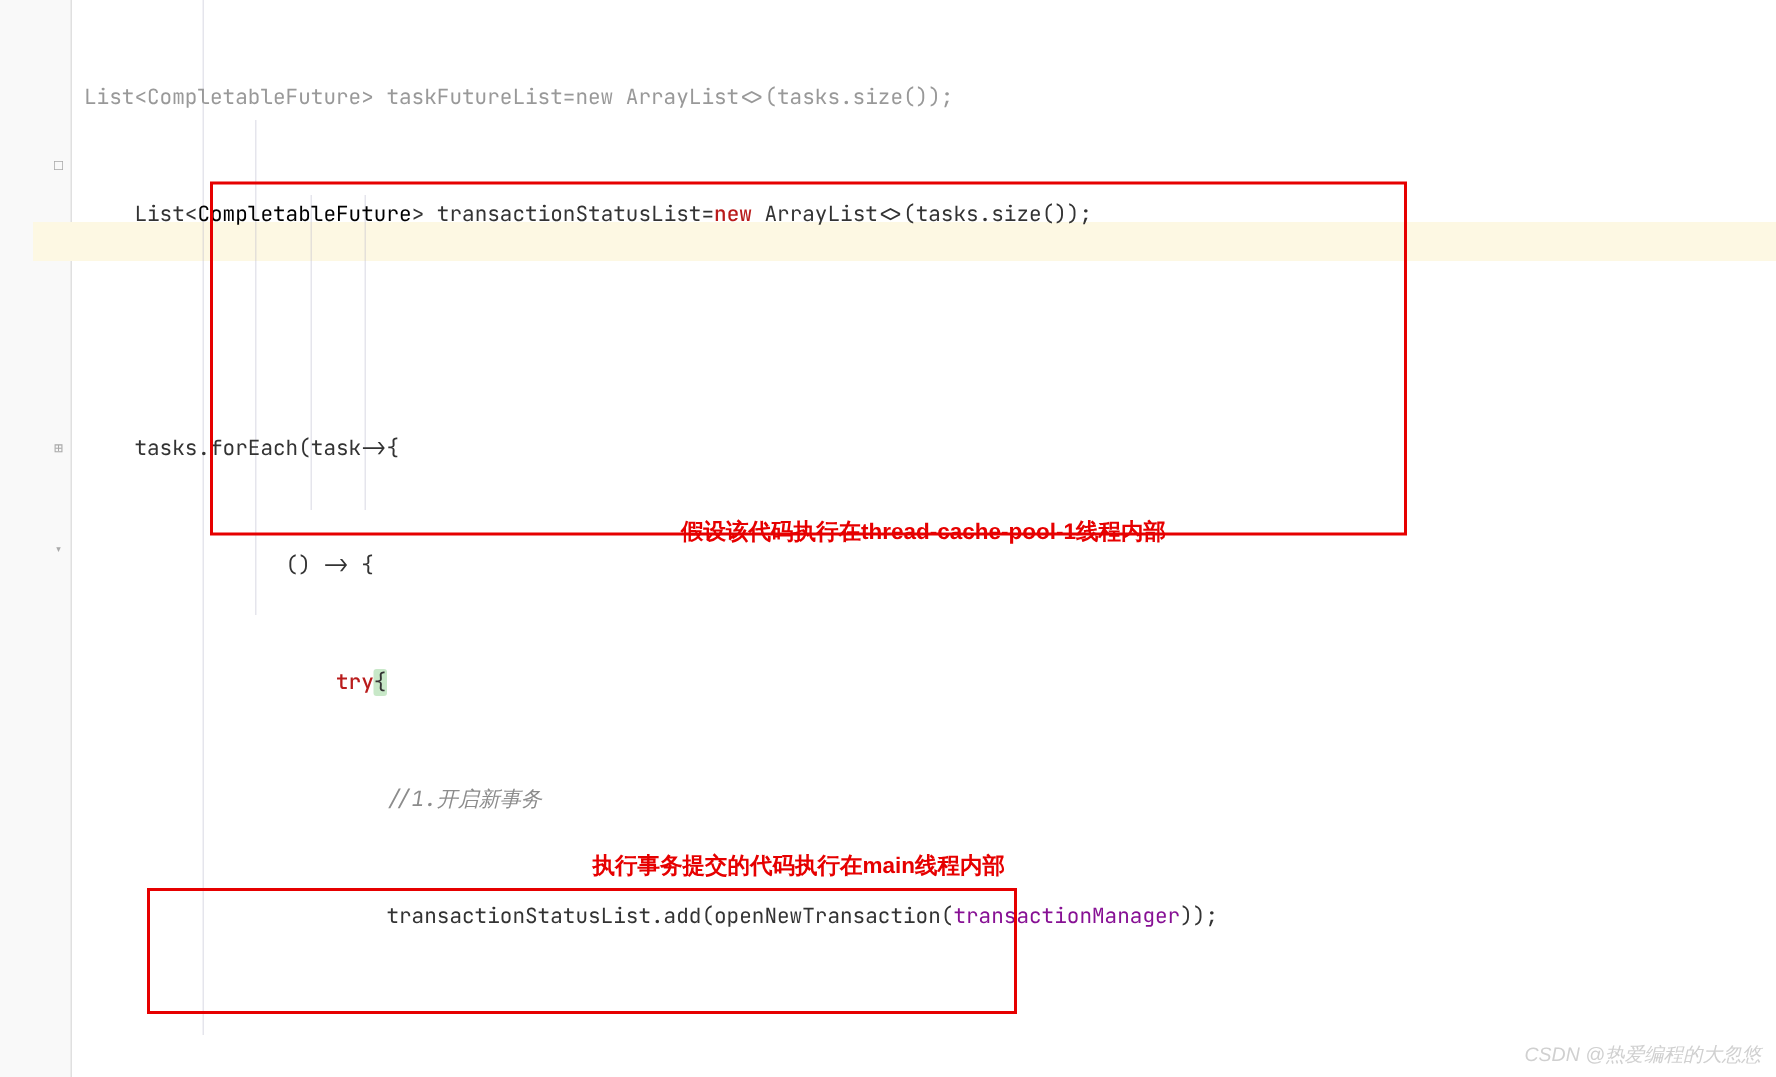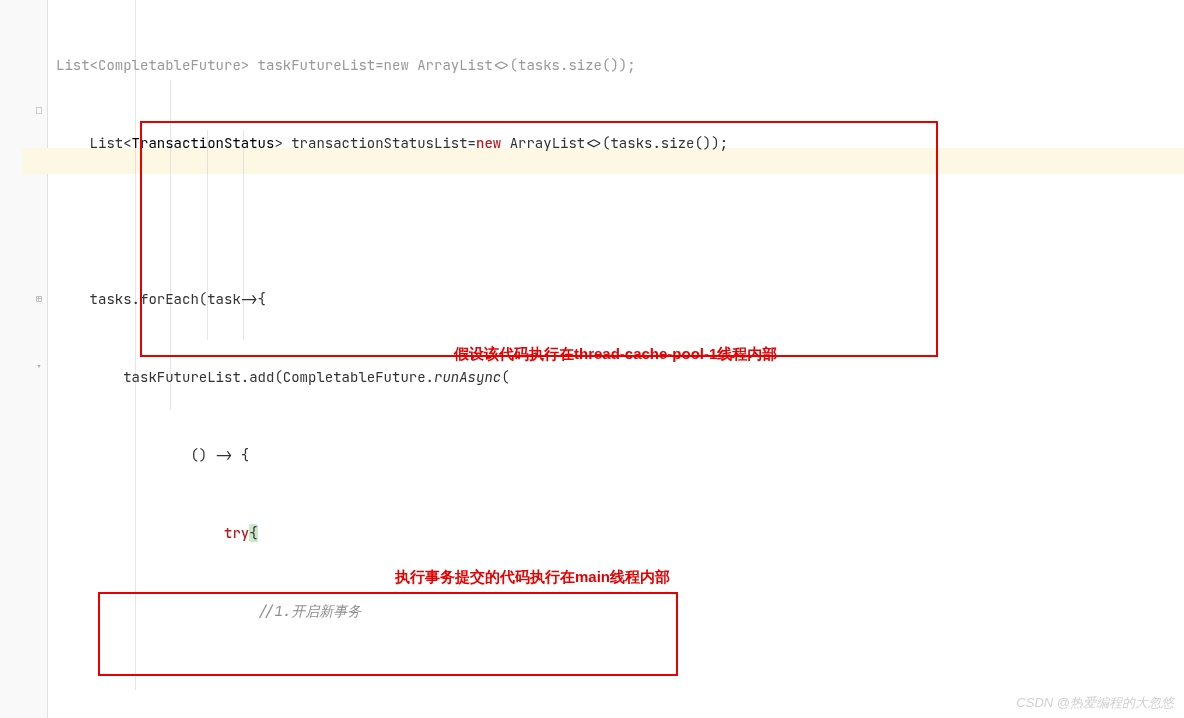--- a/index.html
+++ b/index.html
@@ -87,27 +87,27 @@
   <div class="gutter-marker" style="top:104px;">□</div>
   <div class="gutter-marker" style="top:150px;">▾</div>
   <div class="gutter-marker" style="top:292px;">⊞</div>
   <div class="gutter-marker" style="top:360px;">▾</div>
 </div>
 
 <div class="highlight-line" style="top:148px;"></div>
 
 <div class="code-area">
   <div class="code-line"><span class="greyed">List&lt;CompletableFuture&gt; taskFutureList=new ArrayList&lt;&gt;(tasks.size());</span></div>
-  <div class="code-line">    <span>List&lt;</span><span class="type">TransactionStatus</span><span>&gt; transactionStatusList=</span><span class="kw">new</span><span> ArrayList&lt;&gt;(tasks.size());</span></div>
+  <div class="code-line">    <span>List&lt;</span><span class="type">CompletableFuture</span><span>&gt; transactionStatusList=</span><span class="kw">new</span><span> ArrayList&lt;&gt;(tasks.size());</span></div>
   <div class="code-line"></div>
   <div class="code-line">    <span>tasks.forEach(task-&gt;{</span></div>
-  <div class="code-line">    <span>    taskFutureList.add(CompletableFuture.</span><span class="static">runAsync</span><span>(</span></div>
   <div class="code-line">    <span>            () -&gt; {</span></div>
   <div class="code-line">    <span>                </span><span class="kw">try</span><span class="brace-match">{</span></div>
   <div class="code-line">    <span class="comment">                    //1.开启新事务</span></div>
+  <div class="code-line">    <span>                    transactionStatusList.add(openNewTransaction(</span><span class="field">transactionManager</span><span>));</span></div>
   
   
   
   
   
   
   
   
   
   

